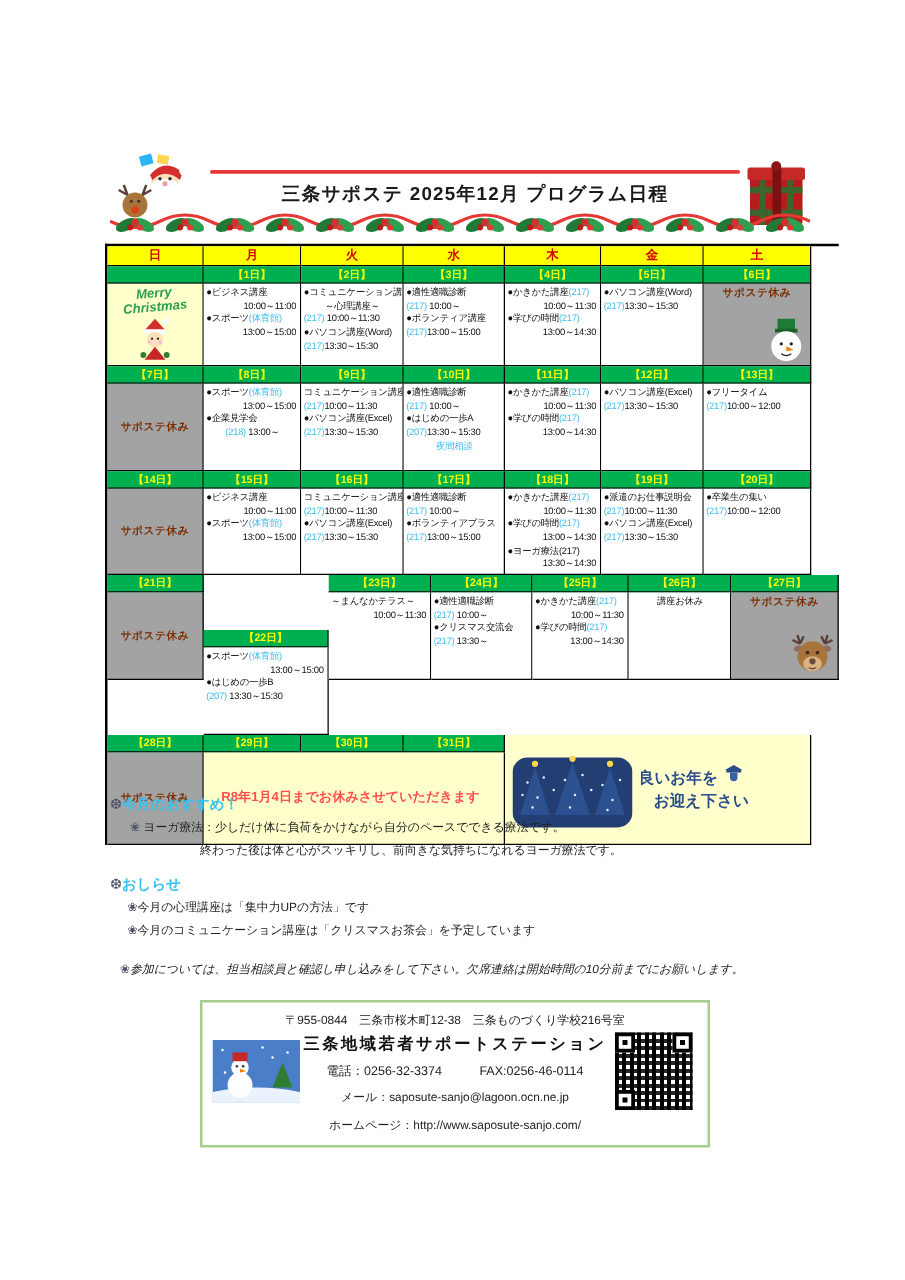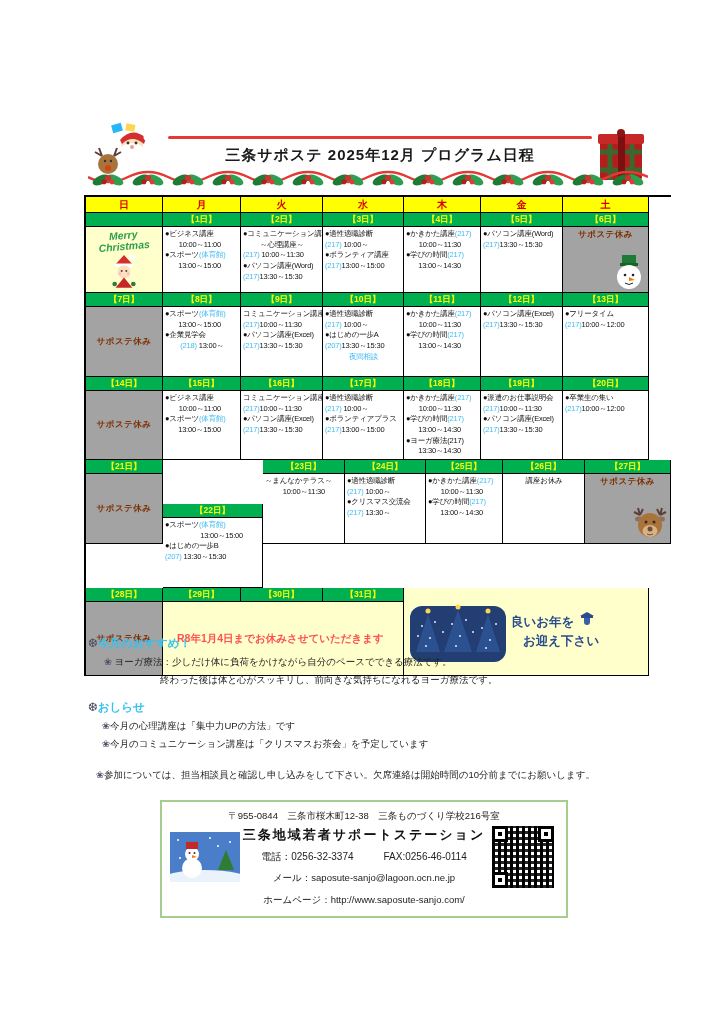--- a/index.html
+++ b/index.html
@@ -18,21 +18,21 @@
   .cal{position:absolute;left:84px;top:195px;border-left:2px solid #000;border-top:2px solid #000;}
   .cal-row{display:flex;}
   .bd{border-right:1px solid #000;border-bottom:1px solid #000;box-sizing:border-box;}
   .dow-cell{height:16px;background:#FFFF00;color:#D40000;font-weight:bold;font-size:10px;
             text-align:center;line-height:15px;}
   .datebar{background:#00B050;color:#FFFF00;font-weight:bold;font-size:8.5px;text-align:center;
            height:14px;line-height:13px;}
   .day-stack{display:flex;flex-direction:column;}
   .content{background:#fff;padding:2px 1px 1px 2px;overflow:hidden;}
   .ln{font-size:7.5px;line-height:1.42;letter-spacing:-0.2px;white-space:nowrap;color:#111;}
-  .a-r{text-align:right;padding-right:18px;}
+  .a-r{text-align:right;padding-right:2px;}
   .a-c{text-align:center;}
   .c-b{color:#3FBCEF;}
   .c-k{color:#111;}
   .closed{background:#a3a3a3;display:flex;flex-direction:column;align-items:center;justify-content:center;padding:2px;}
   .closed .lbl{color:#7E2F00;font-weight:bold;font-size:8.5px;letter-spacing:0.5px;}
   .closed svg{margin-top:auto;align-self:flex-end;}
   .closed.center-only{justify-content:center;}
   .cream{background:#FFFFCC;}
   .merry-wrap{display:flex;flex-direction:column;align-items:center;height:100%;}
   .merry-text{color:#2E9E4F;font-weight:bold;font-style:italic;font-size:10.5px;
@@ -42,21 +42,21 @@
   .yearend{background:#FFFFCC;display:flex;align-items:center;gap:5px;padding:4px 2px 4px 6px;}
   .ye-text{color:#2B4C8C;font-weight:bold;font-size:12.5px;line-height:1.5;white-space:nowrap;}
   .ye-text .indent{padding-left:12px;}
 
   
   .sec{position:absolute;left:88px;}
   .sec-head{font-size:11.5px;font-weight:bold;color:#35C2F2;}
   .flower{color:#4A4F66;font-weight:normal;}
   .sec-item{font-size:9.5px;color:#222;margin-top:5px;}
   .recommend-item2{margin-left:56px;}
-  .note-line{margin-top:18px;margin-left:8px;}
+  .note-line{margin-top:18px;margin-left:8px;font-style:italic;}
 
   
   .footer-box{position:absolute;left:160px;top:800px;width:408px;height:118px;
               border:2px solid #A5CE8E;box-sizing:border-box;background:#fff;}
   .fline{position:absolute;left:60px;right:60px;text-align:center;font-size:9.5px;color:#222;white-space:nowrap;}
   .f-addr{top:8px;}
   .f-org{top:24px;font-size:13px;font-weight:bold;letter-spacing:2px;color:#111;}
   .f-telfax{top:48px;font-size:10px;}
   .f-mail{top:70px;}
   .f-web{top:92px;}

